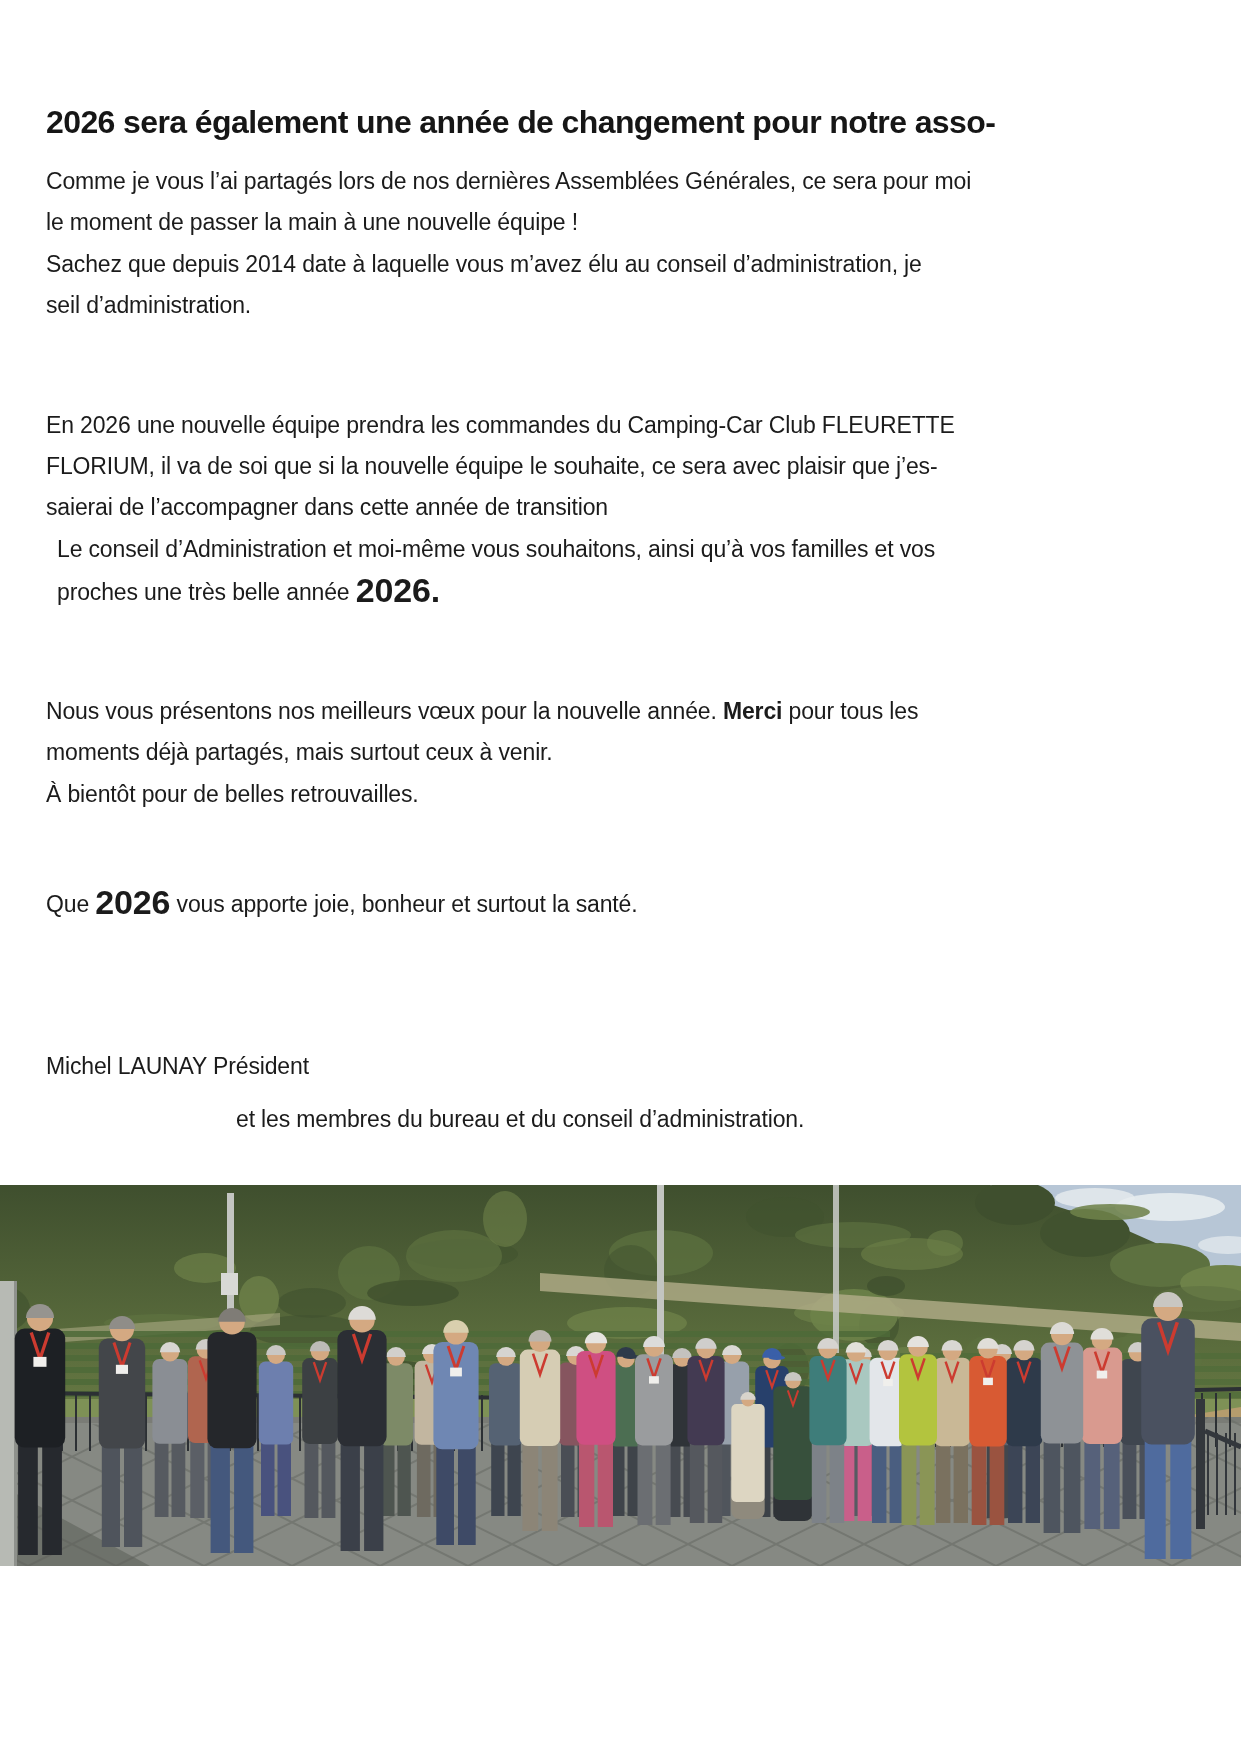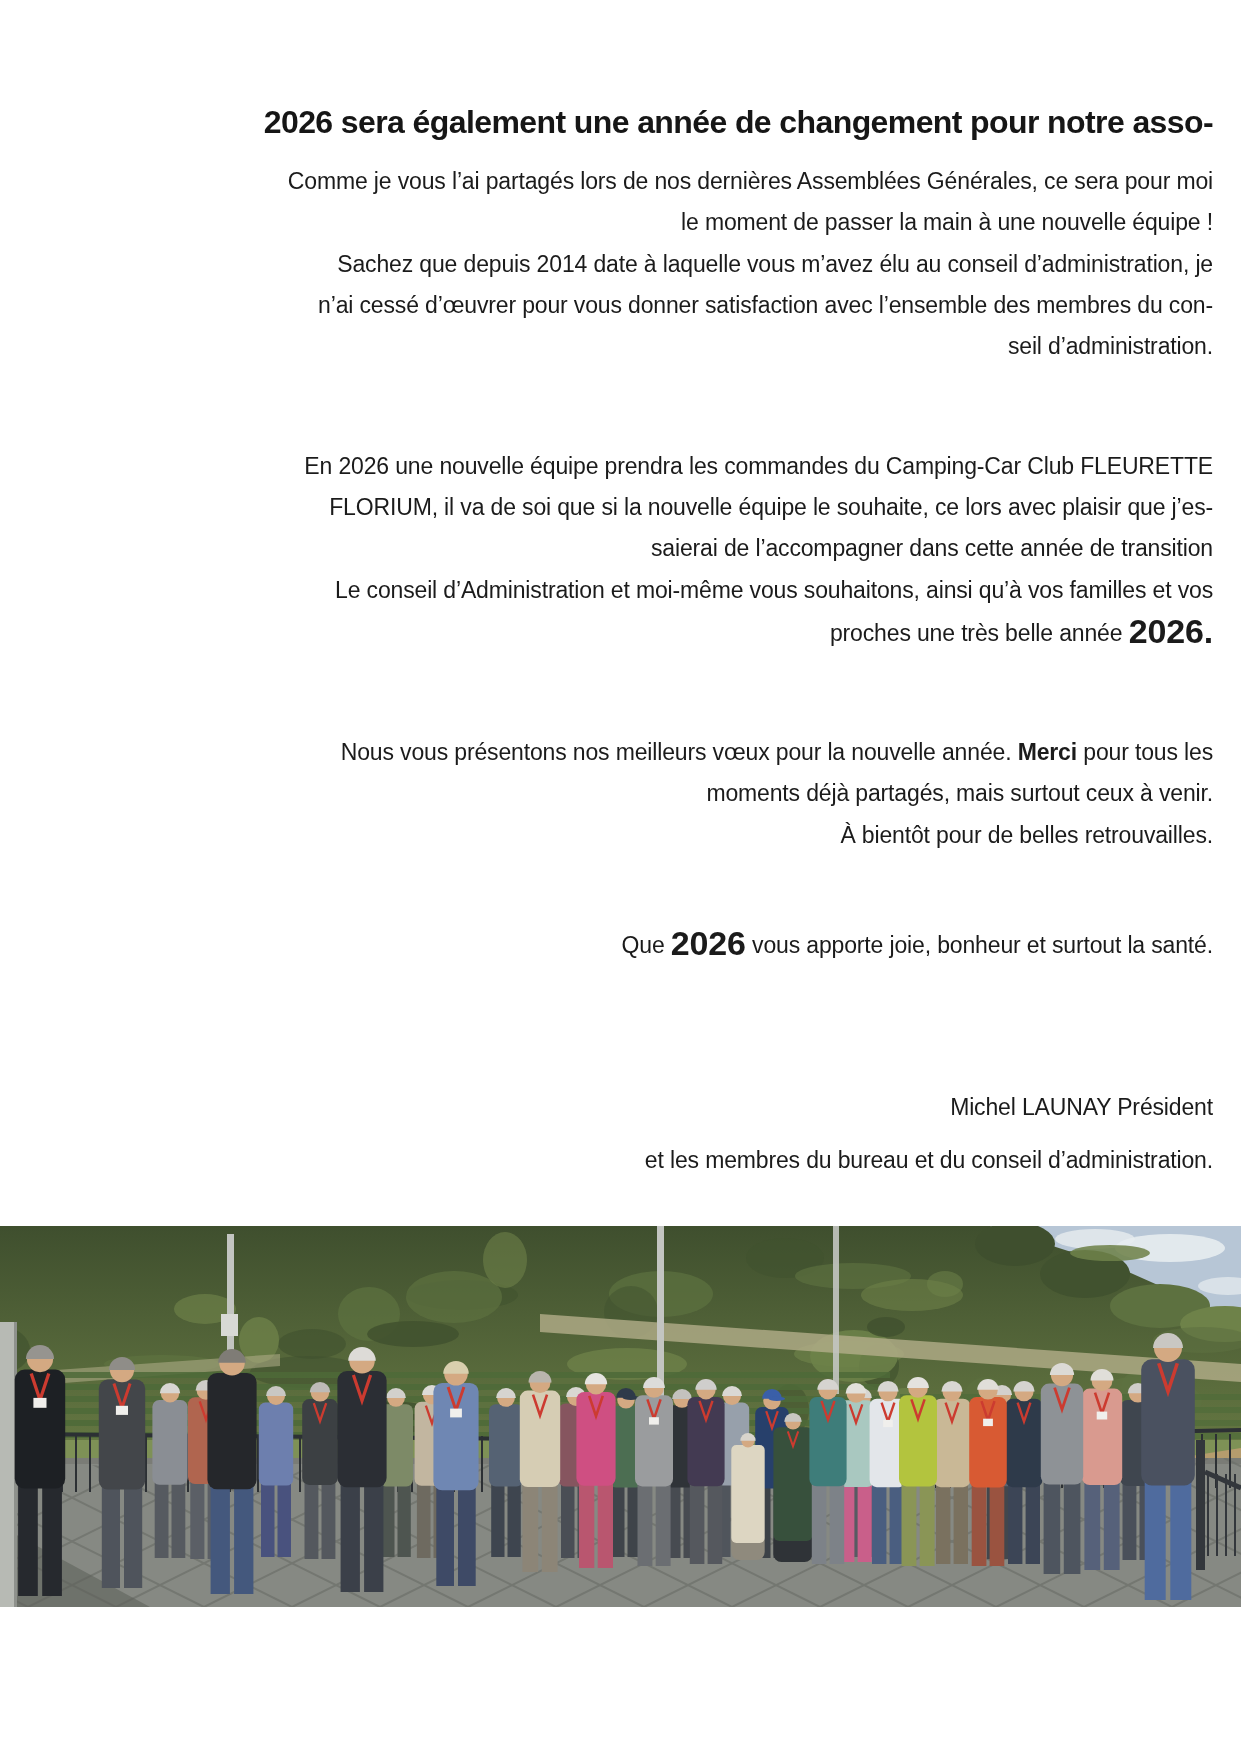--- a/index.html
+++ b/index.html
@@ -5,21 +5,21 @@
   html,body{margin:0;padding:0;background:#ffffff;}
   .page{
     position:relative;
     width:1241px;
     height:1755px;
     background:#ffffff;
     overflow:hidden;
     font-family:"Liberation Sans",sans-serif;
     color:#1b1b1b;
   }
-  .text-col{padding:0 28px 0 46px;text-align:right;}
+  .text-col{padding:0 16px 0 46px;}
   h1{
     margin:96px 0 0 0;
     font-size:32px;
     font-weight:700;
     line-height:53px;
     letter-spacing:-0.6px;
     color:#161616;
   }
   .line{display:block;white-space:nowrap;}
   .p{
@@ -60,27 +60,26 @@
       <span class="line">2026 sera également une année de changement pour notre asso-</span>
     </h1>
 
     <p class="p p1">
       <span class="line">Comme je vous l’ai partagés lors de nos dernières Assemblées Générales, ce sera pour moi</span>
       <span class="line">le moment de passer la main à une nouvelle équipe !</span>
     </p>
 
     <p class="p p2">
       <span class="line">Sachez que depuis 2014 date à laquelle vous m’avez élu au conseil d’administration, je</span>
-      <span class="line">n’ai cessé d’œuvrer pour vous donner satisfaction avec l’ensemble des membres du con-</span>
       <span class="line">seil d’administration.</span>
     </p>
 
     <p class="p p3">
       <span class="line">En 2026 une nouvelle équipe prendra les commandes du Camping-Car Club FLEURETTE</span>
-      <span class="line">FLORIUM, il va de soi que si la nouvelle équipe le souhaite, ce lors avec plaisir que j’es-</span>
+      <span class="line">FLORIUM, il va de soi que si la nouvelle équipe le souhaite, ce sera avec plaisir que j’es-</span>
       <span class="line">saierai de l’accompagner dans cette année de transition</span>
     </p>
 
     <p class="p p4">
       <span class="line">Le conseil d’Administration et moi-même vous souhaitons, ainsi qu’à vos familles et vos</span>
       <span class="line"><span>proches une très belle année </span><span class="big">2026.</span></span>
     </p>
 
     <p class="p p5">
       <span class="line"><span>Nous vous présentons nos meilleurs vœux pour la nouvelle année. </span><span class="bold">Merci</span><span> pour tous les</span></span>

